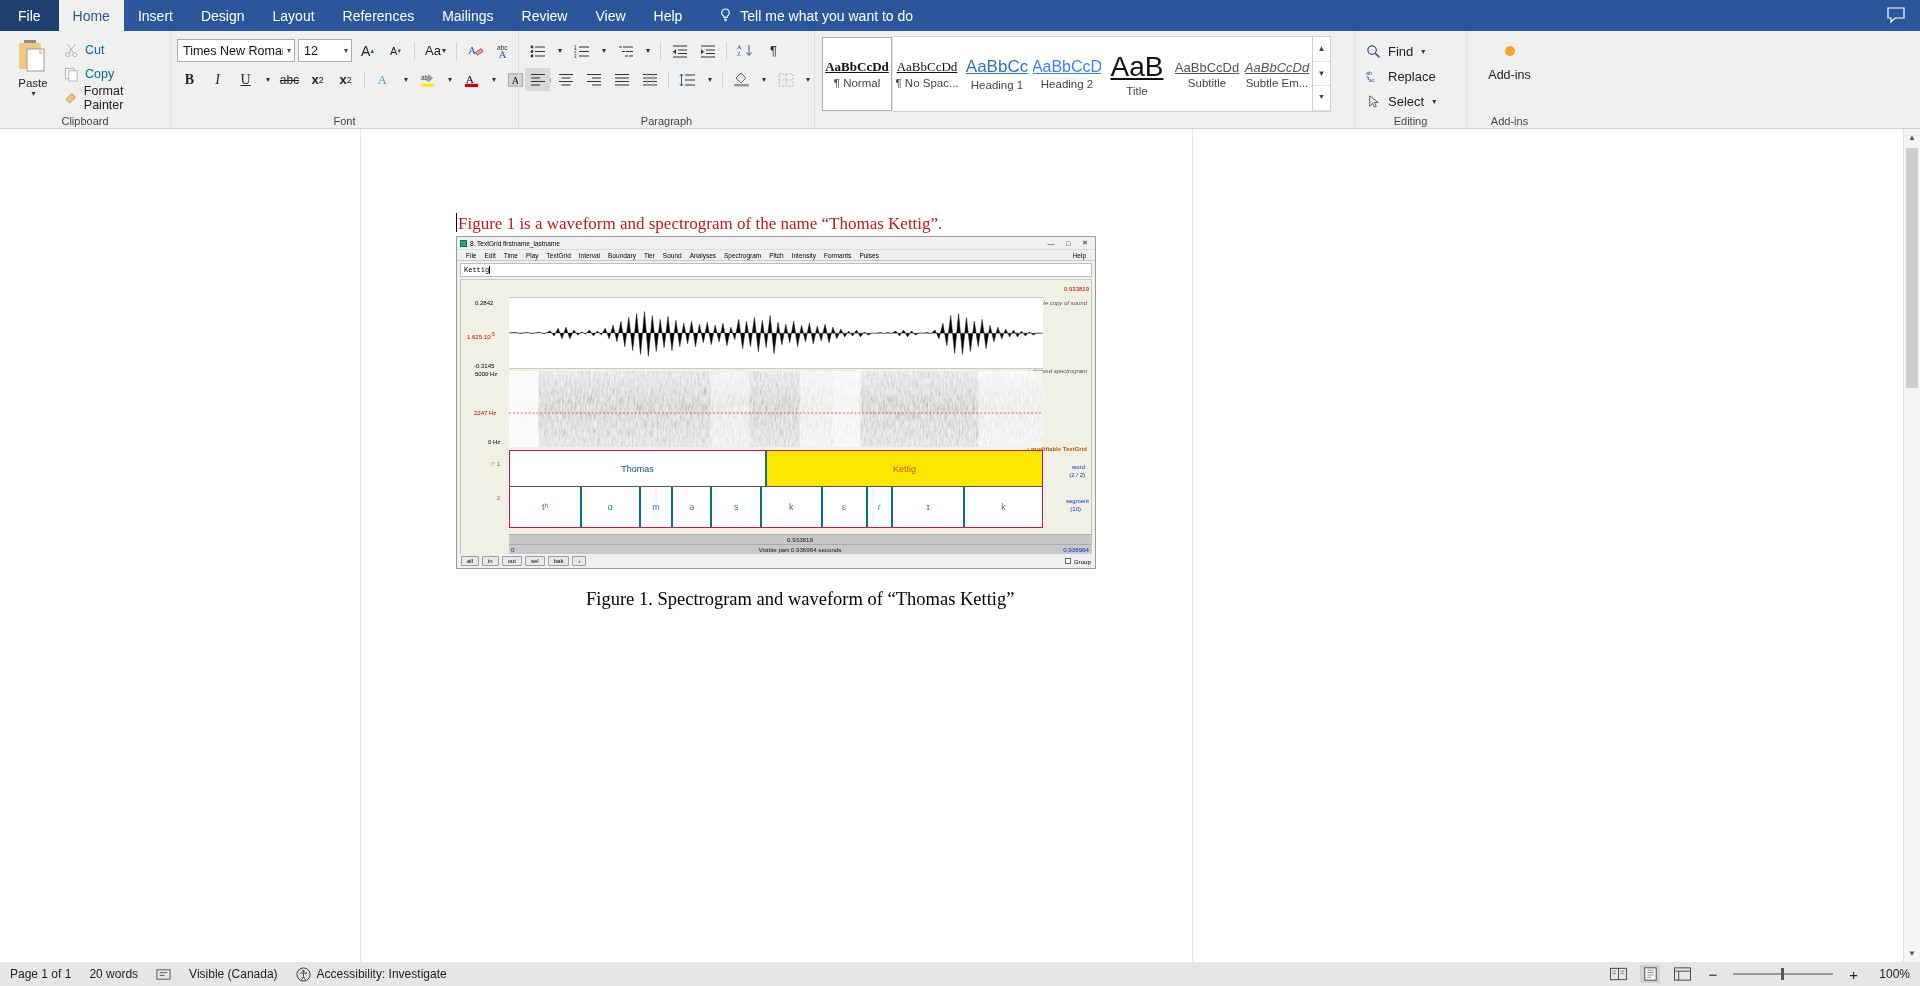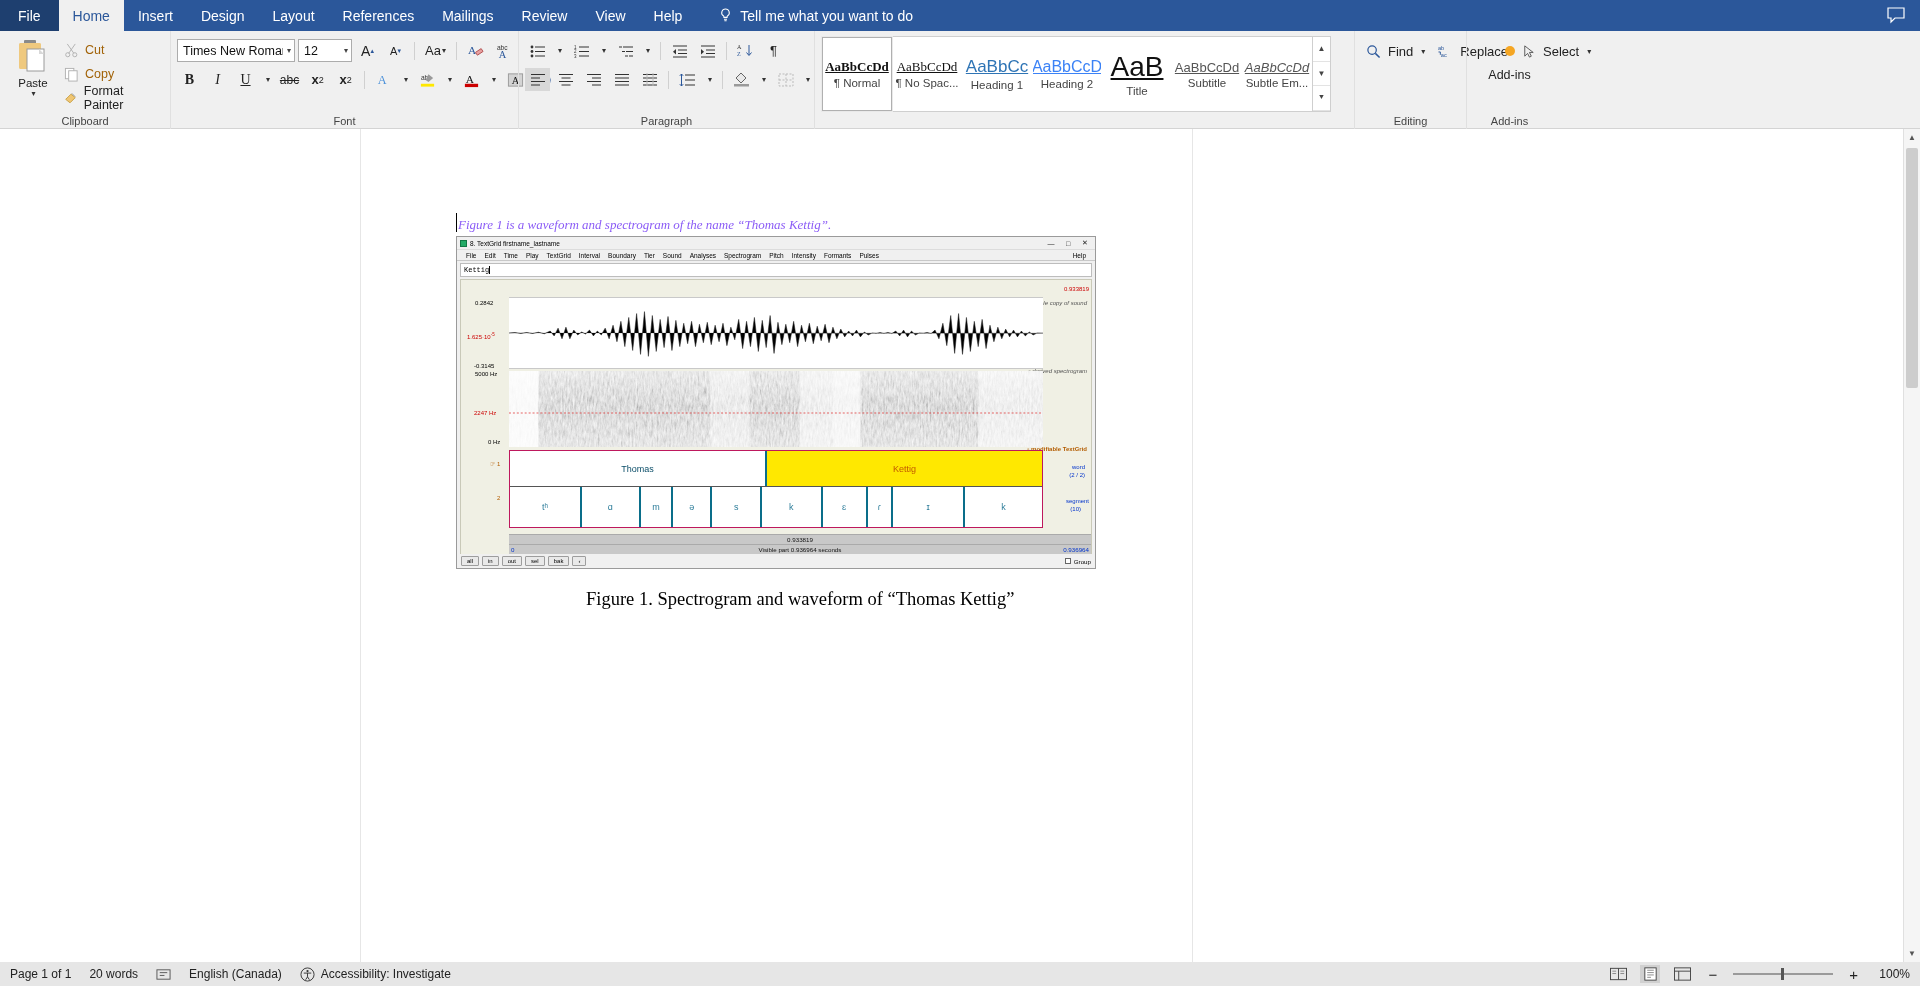--- a/index.html
+++ b/index.html
@@ -28,21 +28,21 @@
   .grp-label { height:16px; font-size:11px; color:#444; text-align:center;
                line-height:16px; position:relative; }
 
   
   .paste { width:58px; display:flex; flex-direction:column; align-items:center;
            padding-top:4px; font-size:11.5px; color:#222; }
   .paste svg { margin-bottom:1px; }
   .clipcol { display:flex; flex-direction:column; justify-content:flex-start;
              padding-top:6px; gap:4px; }
   .clipitem { display:flex; align-items:center; gap:6px; font-size:12.5px;
-              color:#a16207; height:20px; padding:0 4px; }
+              color:#0369a1; height:20px; padding:0 4px; }
   .clipitem.on { color:#222; }
 
   
   .fontgrp-rows { display:flex; flex-direction:column; gap:4px; padding-top:4px;}
   .row { display:flex; align-items:center; gap:3px; height:25px; }
   .combo { border:1px solid #acacac; background:#fff; height:23px; display:flex;
            align-items:center; font-size:12.5px; color:#111; padding:0 3px 0 5px; }
   .combo .cv { flex:1; overflow:hidden; white-space:nowrap; }
   .combo .car { font-size:8px; color:#444; padding-left:4px; }
   .btn { height:23px; min-width:23px; display:flex; align-items:center;
@@ -60,34 +60,34 @@
            overflow:hidden; }
   .style.sel { border:1px solid #b0b0b0; background:#fff; outline:1px solid #e9e9e9; }
   .style .samp { font-size:14px; white-space:nowrap;text-decoration:underline; }
   .style .nm { font-size:11.5px; color:#444; white-space:nowrap; }
   .gal-scroll { width:18px; display:flex; flex-direction:column;
                 border-left:1px solid #cfcfcf; }
   .gal-scroll div { flex:1; display:flex; align-items:center; justify-content:center;
                     font-size:8px; color:#444; border-bottom:1px solid #e3e3e3; }
 
   
-  .editcol { display:flex; gap:3px; padding-top:6px; }
+  .editcol { display:flex; flex-direction:column; gap:3px; padding-top:6px; }
   .edititem { display:flex; align-items:center; gap:7px; font-size:13px;
               color:#222; height:22px; padding:0 5px; }
   .addins { width:74px; display:flex; flex-direction:column; align-items:center;
             justify-content:center; gap:6px; font-size:12.5px; color:#222;
             padding-top:10px; }
 
   
   .canvas { position:relative; height:calc(986px - 31px - 98px - 24px);
             background:#fff; overflow:hidden; }
   .page { position:absolute; left:360px; top:0; width:833px; height:100%;
           background:#fff; border-left:1px solid #e6e6e6; border-right:1px solid #e6e6e6;}
   .doctext { position:absolute; left:95px; top:84px; font-family:"Liberation Serif", serif;
-             font-size:13px; color:#8b5cf6; white-space:nowrap;font-style:italic; }
+             font-size:17px; color:#b91c1c; white-space:nowrap; }
   .caret-bar { display:inline-block; width:1px; height:19px; background:#000;
                vertical-align:-3px; margin-right:1px; }
   .figcap { position:absolute; left:225px; top:460px; font-family:"Liberation Serif", serif;
             font-size:18.5px; color:#000; white-space:nowrap; }
 
   
   .praat { position:absolute; left:95px; top:107px; width:640px; height:333px;
            background:#f0f0f0; border:1px solid #9a9a9a; font-size:6.5px;
            color:#000; }
   .p-title { height:13px; background:#f0f0f0; display:flex; align-items:center;
@@ -741,21 +741,21 @@
   <span class="si">
       <span>20 words</span>
     </span>
   <span class="si">
     <svg width="15" height="15" viewBox="0 0 16 16">
         <rect x="1" y="3" width="14" height="10" fill="none" stroke="#555"></rect>
         <path d="M4 6h8M4 9h5" stroke="#555"></path>
       </svg>
   </span>
   <span class="si">
-      <span>English (Canada)</span>
+      <span>Visible (Canada)</span>
     </span>
   <span class="si">
     <svg width="15" height="15" viewBox="0 0 16 16">
         <circle cx="8" cy="8" r="7" fill="none" stroke="#333"></circle>
         <circle cx="8" cy="4.3" r="1.2" fill="#333"></circle>
         <path d="M4 6.5h8M8 6.5v4M8 10.5l-2 3M8 10.5l2 3" stroke="#333"></path>
       </svg>
     <span>Accessibility: Investigate</span>
   </span>
 

